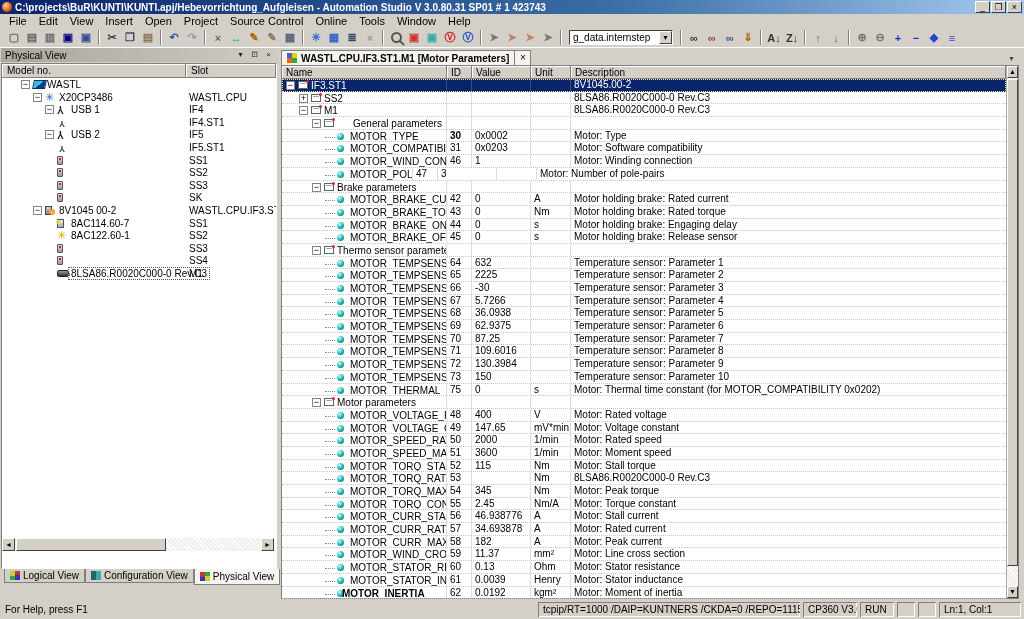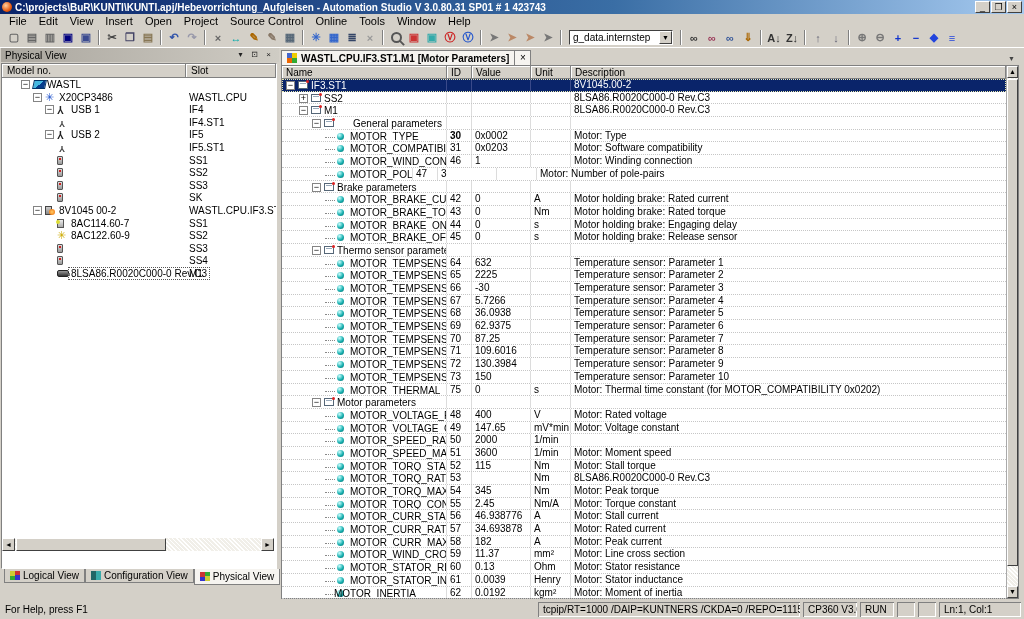--- a/index.html
+++ b/index.html
@@ -294,21 +294,21 @@
           <span class="tr-label" style="left: 57px;">8V1045 00-2</span>
           <span class="tr-slot">WASTL.CPU.IF3.ST1</span>
         </div>
         <div class="tree-row">
           <span class="ti ti-ac114" style="left: 55px;"></span>
           <span class="tr-label" style="left: 69px;">8AC114.60-7</span>
           <span class="tr-slot">SS1</span>
         </div>
         <div class="tree-row">
           <span class="ti ti-ac122" style="left: 55px;"></span>
-          <span class="tr-label" style="left: 69px;">8AC122.60-9</span>
+          <span class="tr-label" style="left: 69px;">8AC122.60-1</span>
           <span class="tr-slot">SS2</span>
         </div>
         <div class="tree-row">
           <span class="ti ti-module" style="left: 55px;"></span>
           <span class="tr-slot">SS3</span>
         </div>
         <div class="tree-row">
           <span class="ti ti-module" style="left: 55px;"></span>
           <span class="tr-slot">SS4</span>
         </div>
@@ -668,20 +668,21 @@
         </div>
         <div class="drow">
           <div class="dc name" style="width: 165px;">
             <span class="nm-dots" style="left: 43px;"></span>
             <span class="nm-dot" style="left: 55px;"></span>
             <span class="nm-label" style="left: 68px;">MOTOR_SPEED_RATED</span>
           </div>
           <div class="dc id" style="width: 25px;">50</div>
           <div class="dc value" style="width: 59px;">2000</div>
           <div class="dc unit" style="width: 40px;">1/min</div>
+          <div class="dc desc">Motor: Rated speed</div>
         </div>
         <div class="drow">
           <div class="dc name" style="width: 165px;">
             <span class="nm-dots" style="left: 43px;"></span>
             <span class="nm-dot" style="left: 55px;"></span>
             <span class="nm-label" style="left: 68px;">MOTOR_SPEED_MAX</span>
           </div>
           <div class="dc id" style="width: 25px;">51</div>
           <div class="dc value" style="width: 59px;">3600</div>
           <div class="dc unit" style="width: 40px;">1/min</div>
@@ -794,21 +795,21 @@
           </div>
           <div class="dc id" style="width: 25px;">61</div>
           <div class="dc value" style="width: 59px;">0.0039</div>
           <div class="dc unit" style="width: 40px;">Henry</div>
           <div class="dc desc">Motor: Stator inductance</div>
         </div>
         <div class="drow">
           <div class="dc name" style="width: 165px;">
             <span class="nm-dots" style="left: 43px;"></span>
             <span class="nm-dot" style="left: 55px;"></span>
-            <span class="nm-label" style="left: 52px;">MOTOR_INERTIA</span>
+            <span class="nm-label" style="left: 60px; font-weight: bold;">MOTOR_INERTIA</span>
           </div>
           <div class="dc id" style="width: 25px;">62</div>
           <div class="dc value" style="width: 59px;">0.0192</div>
           <div class="dc unit" style="width: 40px;">kgm²</div>
           <div class="dc desc">Motor: Moment of inertia</div>
         </div>
       </div>
     <div class="vscroll">
       <span class="sb-arrow" style="top:0;left:0">▲</span>
       <span class="vthumb"></span>

